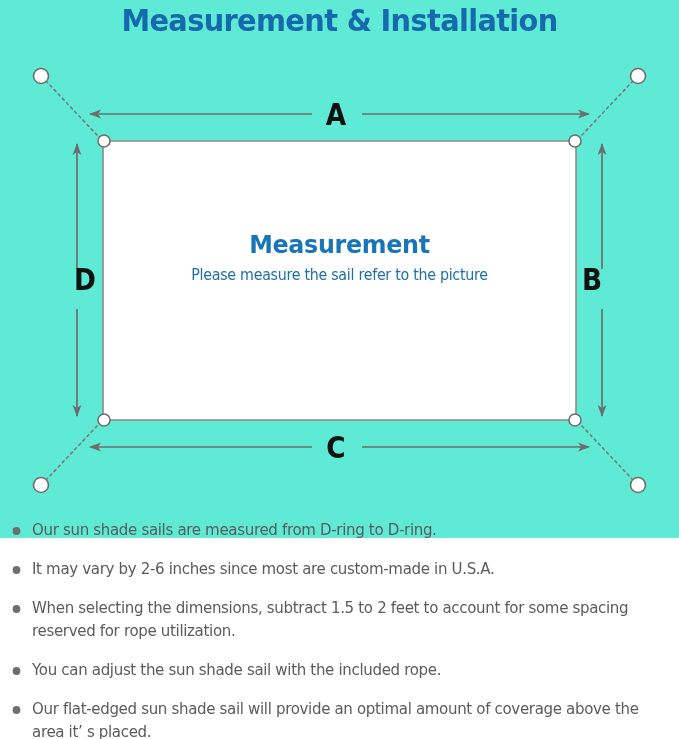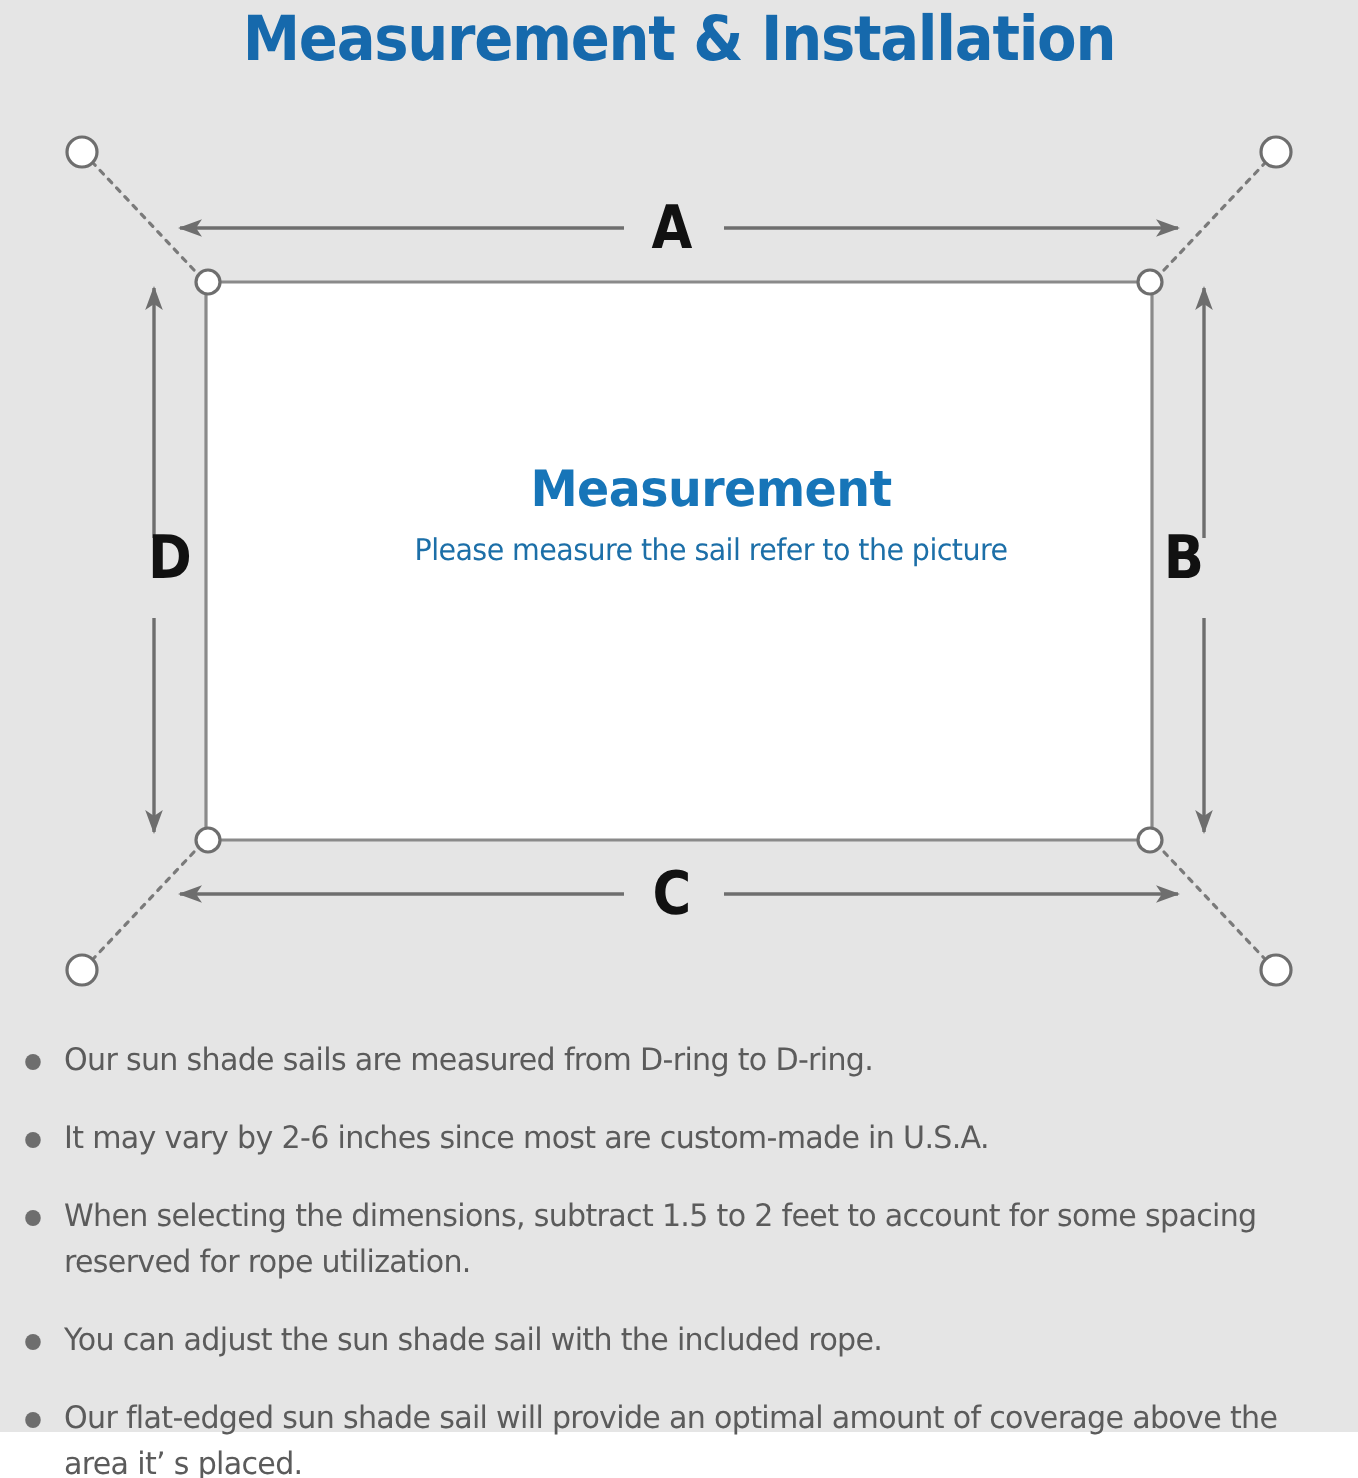--- a/index.html
+++ b/index.html
@@ -11,22 +11,22 @@
     width: 679px;
     height: 739px;
     position: relative;
     font-family: "Liberation Sans", sans-serif;
     overflow: hidden;
   }
   #page {
     position: absolute;
     left: 0; top: 0;
     width: 679px;
-    height: 716px;
-    background: #e5e5e5;
+    height: 538px;
+    background: #5eead4;
   }
   .title {
     position: absolute;
     left: 0;
     top: 0;
     width: 679px;
     text-align: center;
     font-family: "DejaVu Sans", sans-serif;
     font-weight: bold;
     font-size: 31px;
@@ -57,21 +57,20 @@
   #label-b { left: 570px; top: 218px; width: 44px; }
   #label-d { left: 63px; top: 218px; width: 44px; }
 
   .center-block {
     position: absolute;
     left: 103px;
     top: 186px;
     width: 473px;
     text-align: center;
     pointer-events: none;
-    margin-left: 16px;
   }
   .center-title {
     font-family: "DejaVu Sans", sans-serif;
     font-weight: bold;
     font-size: 25px;
     color: #1775B8;
     letter-spacing: -0.3px;
     transform: scaleX(0.95);
   }
   .center-sub {

